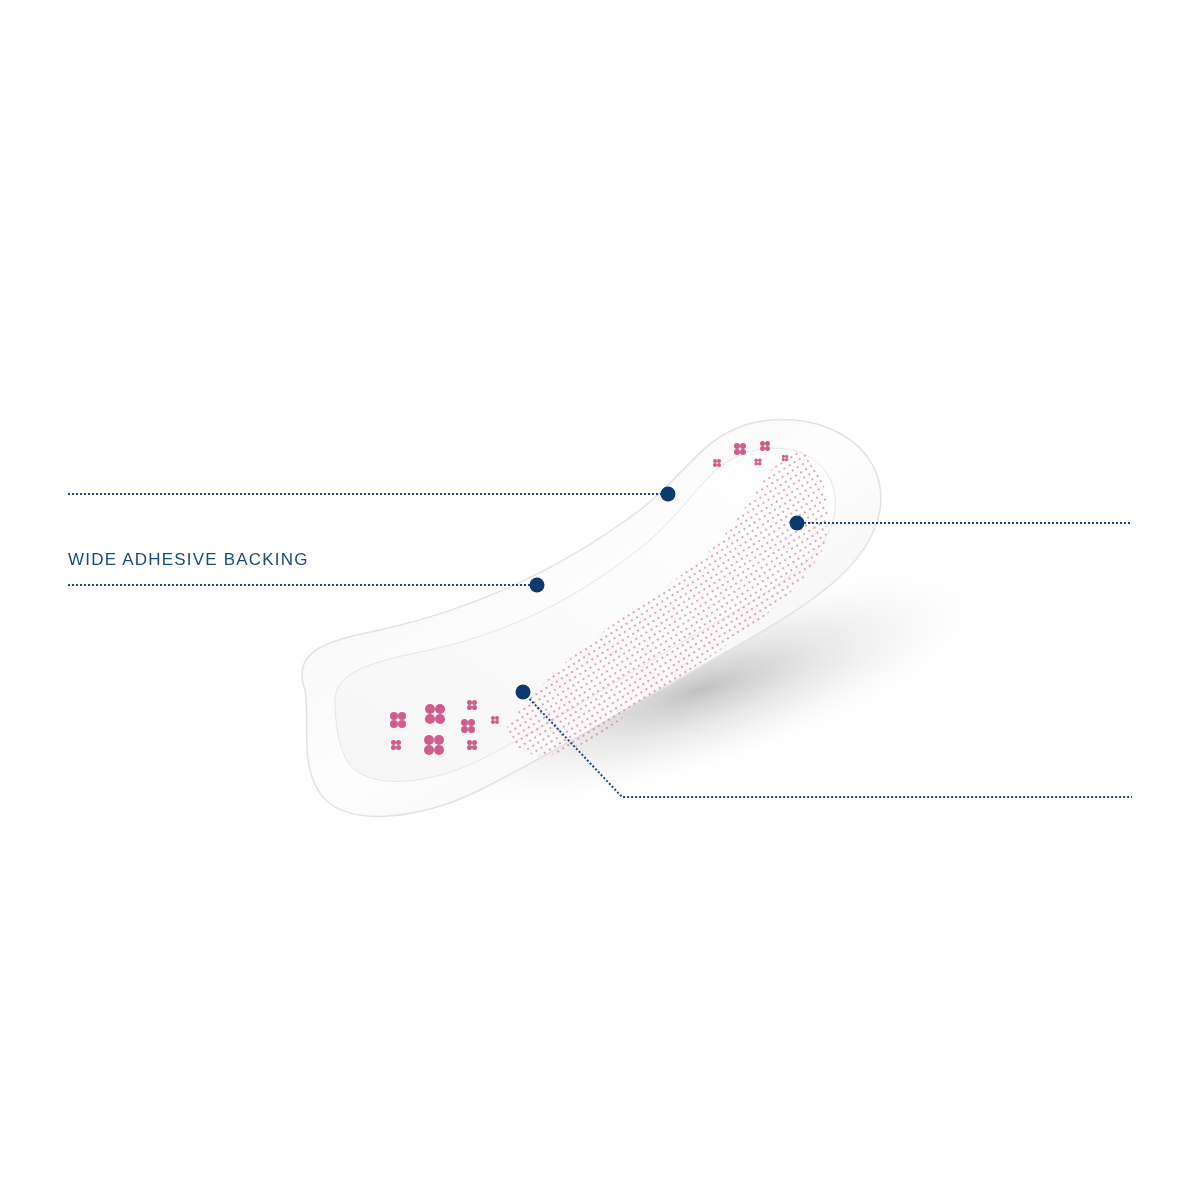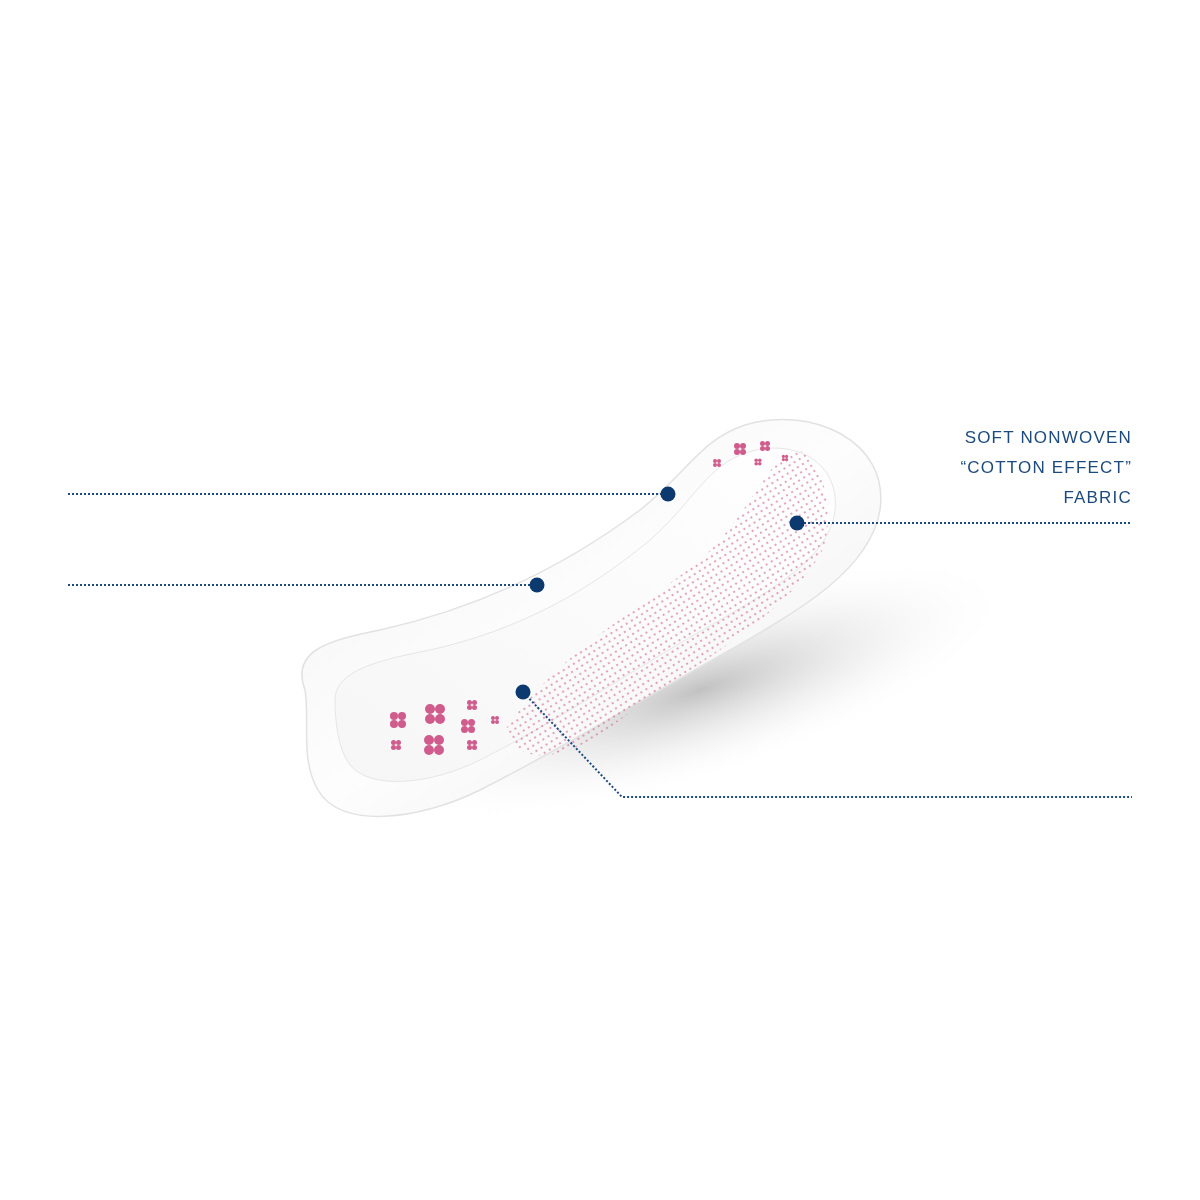--- a/index.html
+++ b/index.html
@@ -143,20 +143,18 @@
 
     <g fill="#0d3a6e">
       <circle cx="668" cy="494" r="7.5"></circle>
       <circle cx="537" cy="585" r="7.5"></circle>
       <circle cx="797" cy="523" r="7.5"></circle>
       <circle cx="523" cy="692" r="7.5"></circle>
     </g>
   </svg>
 
 
+  <div class="label" style="left:68px; top:545px;">
+    <span class="ln">WIDE ADHESIVE BACKING</span>
+  </div>
 
-  <div class="label right" style="right:68px; top:423px;">
-    <span class="ln">SOFT NONWOVEN</span>
-    <span class="ln">“COTTON EFFECT”</span>
-    <span class="ln">FABRIC</span>
-  </div>
 
 </div>
 
 </body></html>

